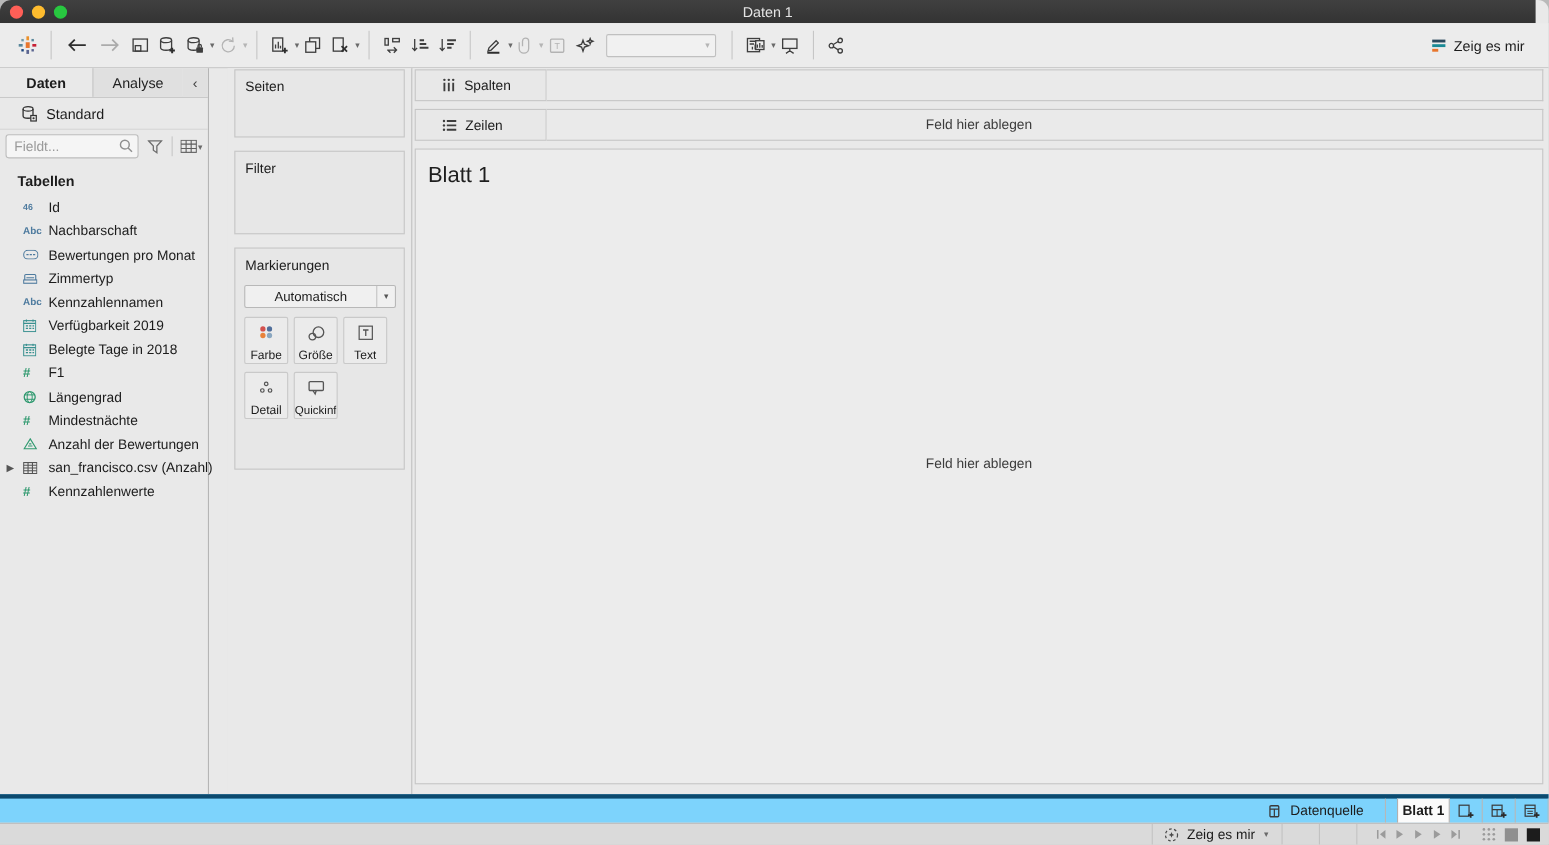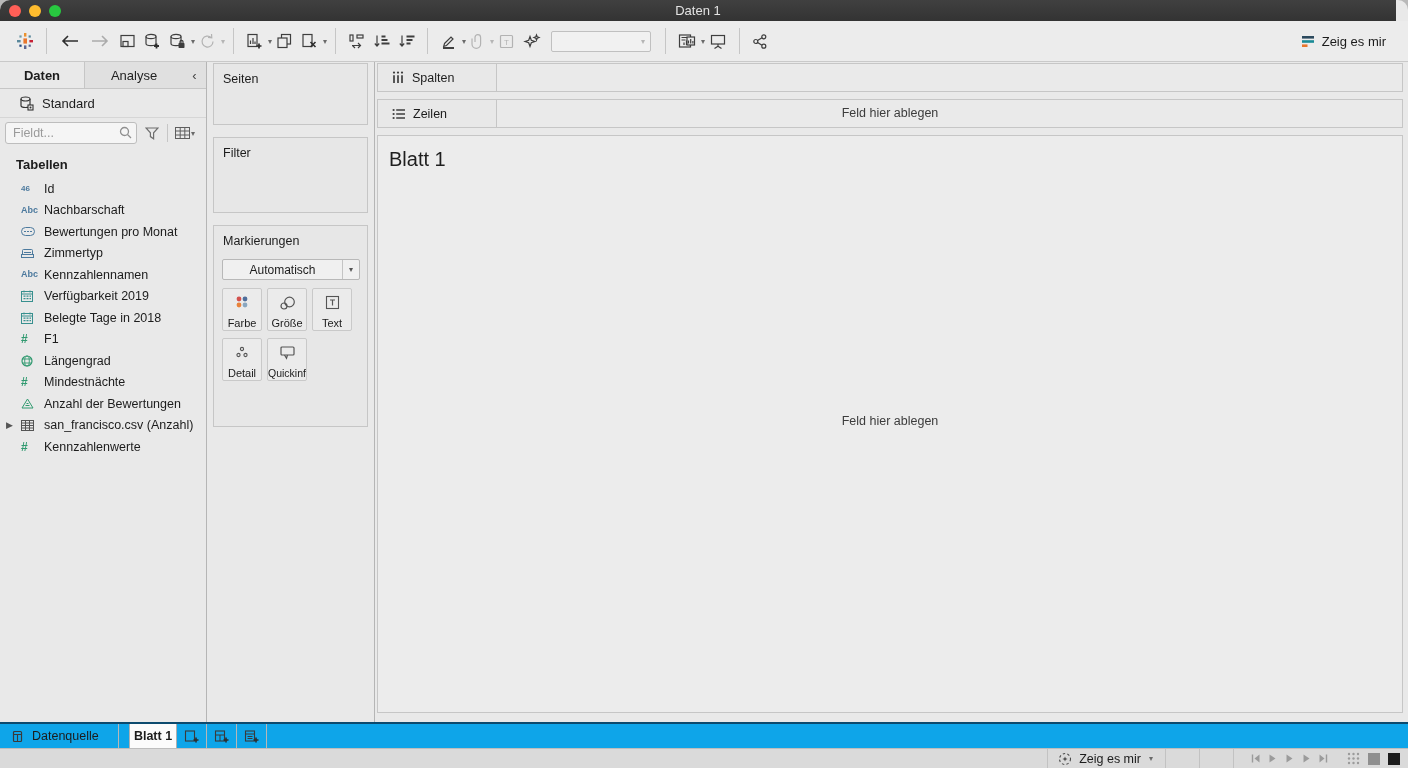--- a/index.html
+++ b/index.html
@@ -23,21 +23,21 @@
   .tb-sep{width:1px;height:26px;background:#c6c6c6;margin:0 8px;flex:none;}
   .caret{font-size:8px;color:#6a6a6a;margin-left:1px;}
   .caret.dis{color:#b5b5b5;}
   .stroke{stroke:#3e3e3e;fill:none;stroke-width:1.2;}
   .stroke-dis{stroke:#b3b3b3;fill:none;stroke-width:1.2;}
   .fit-box{width:100px;height:21px;border:1px solid #c0c0c0;background:#f1f1f1;border-radius:2px;
     display:flex;align-items:center;justify-content:flex-end;padding-right:5px;margin:0 6px;}
   .showme-tb{margin-left:auto;display:flex;align-items:center;gap:7px;font-size:13px;color:#1c1c1c;padding-right:10px;}
 
   
-  .sidebar{position:absolute;top:62px;left:0;width:207px;bottom:46px;background:#e9e9e9;
+  .sidebar{position:absolute;top:62px;left:0;width:190px;bottom:46px;background:#e9e9e9;
     border-right:1px solid #b5b5b5;}
   .side-tabs{height:27px;display:flex;border-bottom:1px solid #c6c6c6;font-size:13px;}
   .side-tab{display:flex;align-items:center;justify-content:center;}
   .side-tab.active{width:84px;font-weight:bold;background:#e9e9e9;}
   .side-tab.idle{flex:1;background:#e0e0e0;border-left:1px solid #c6c6c6;color:#222;}
   .side-collapse{width:23px;background:#e0e0e0;display:flex;align-items:center;justify-content:center;
     color:#444;font-size:13px;}
   .connection{height:29px;display:flex;align-items:center;gap:8px;padding-left:19px;font-size:13px;
     border-bottom:1px solid #d6d6d6;}
   .searchrow{height:30px;display:flex;align-items:center;padding:0 5px;}
@@ -77,32 +77,32 @@
   .mark-btn .ic{flex:1;display:flex;align-items:center;justify-content:center;}
   .mark-btn .lbl{font-size:11px;line-height:14px;white-space:nowrap;max-width:100%;overflow:hidden;}
   .mark-btn .lbl.small{font-size:10.5px;}
 
   
   .main{position:absolute;top:62px;left:375px;right:0;bottom:46px;background:#e9e9e9;}
   .shelfrow{position:absolute;left:2px;right:5px;height:29px;display:flex;}
   .shelfrow.cols{top:1px;}
   .shelfrow.rows{top:37px;}
   .shelf-label{width:120px;border:1px solid #c6c6c6;background:#e8e8e8;display:flex;align-items:center;
-    gap:8px;padding-left:14px;font-size:12.5px;flex:none;}
+    gap:8px;padding-left:24px;font-size:12.5px;flex:none;}
   .shelf-area{flex:1;border:1px solid #c6c6c6;border-left:none;background:#eaeaea;}
   .rows-hint{position:absolute;left:0;right:0;top:0;text-align:center;line-height:29px;
     font-size:12.5px;color:#3c3c3c;pointer-events:none;}
   .canvas{position:absolute;left:2px;right:5px;top:73px;bottom:9px;border:1px solid #c6c6c6;background:#ececec;}
   .sheet-title{position:absolute;top:12px;left:11px;font-size:20px;color:#1e1e1e;}
   .canvas-hint{position:absolute;top:50%;left:0;right:0;margin-top:-10px;text-align:center;
     font-size:12.5px;color:#3c3c3c;}
 
   
-  .tabbar{position:absolute;left:0;right:0;bottom:20px;height:26px;background:#0ea5e9;
-    border-top:2px solid #0c4a6e;display:flex;align-items:stretch;font-size:12.5px;}
+  .tabbar{position:absolute;left:0;right:0;bottom:20px;height:26px;background:#7dd3fc;
+    border-top:4px solid #0c4a6e;display:flex;align-items:stretch;font-size:12.5px;justify-content:flex-end;}
   .ds-tab{width:119px;display:flex;align-items:center;gap:8px;padding-left:12px;border-right:1px solid #b7b7b7;}
   .sheet-tab{margin-left:10px;width:48px;background:#fbfbfb;border-left:1px solid #b0b0b0;border-right:1px solid #b0b0b0;
     font-weight:bold;display:flex;align-items:center;justify-content:center;}
   .newtab{width:30px;border-right:1px solid #b7b7b7;display:flex;align-items:center;justify-content:center;}
 
   
   .statusbar{position:absolute;left:0;right:0;bottom:0;height:20px;background:#dadada;
     border-top:1px solid #bdbdbd;display:flex;align-items:center;font-size:12.5px;}
   .sb-sep{width:1px;height:100%;background:#c2c2c2;flex:none;}
   .sb-spacer{flex:1;}

